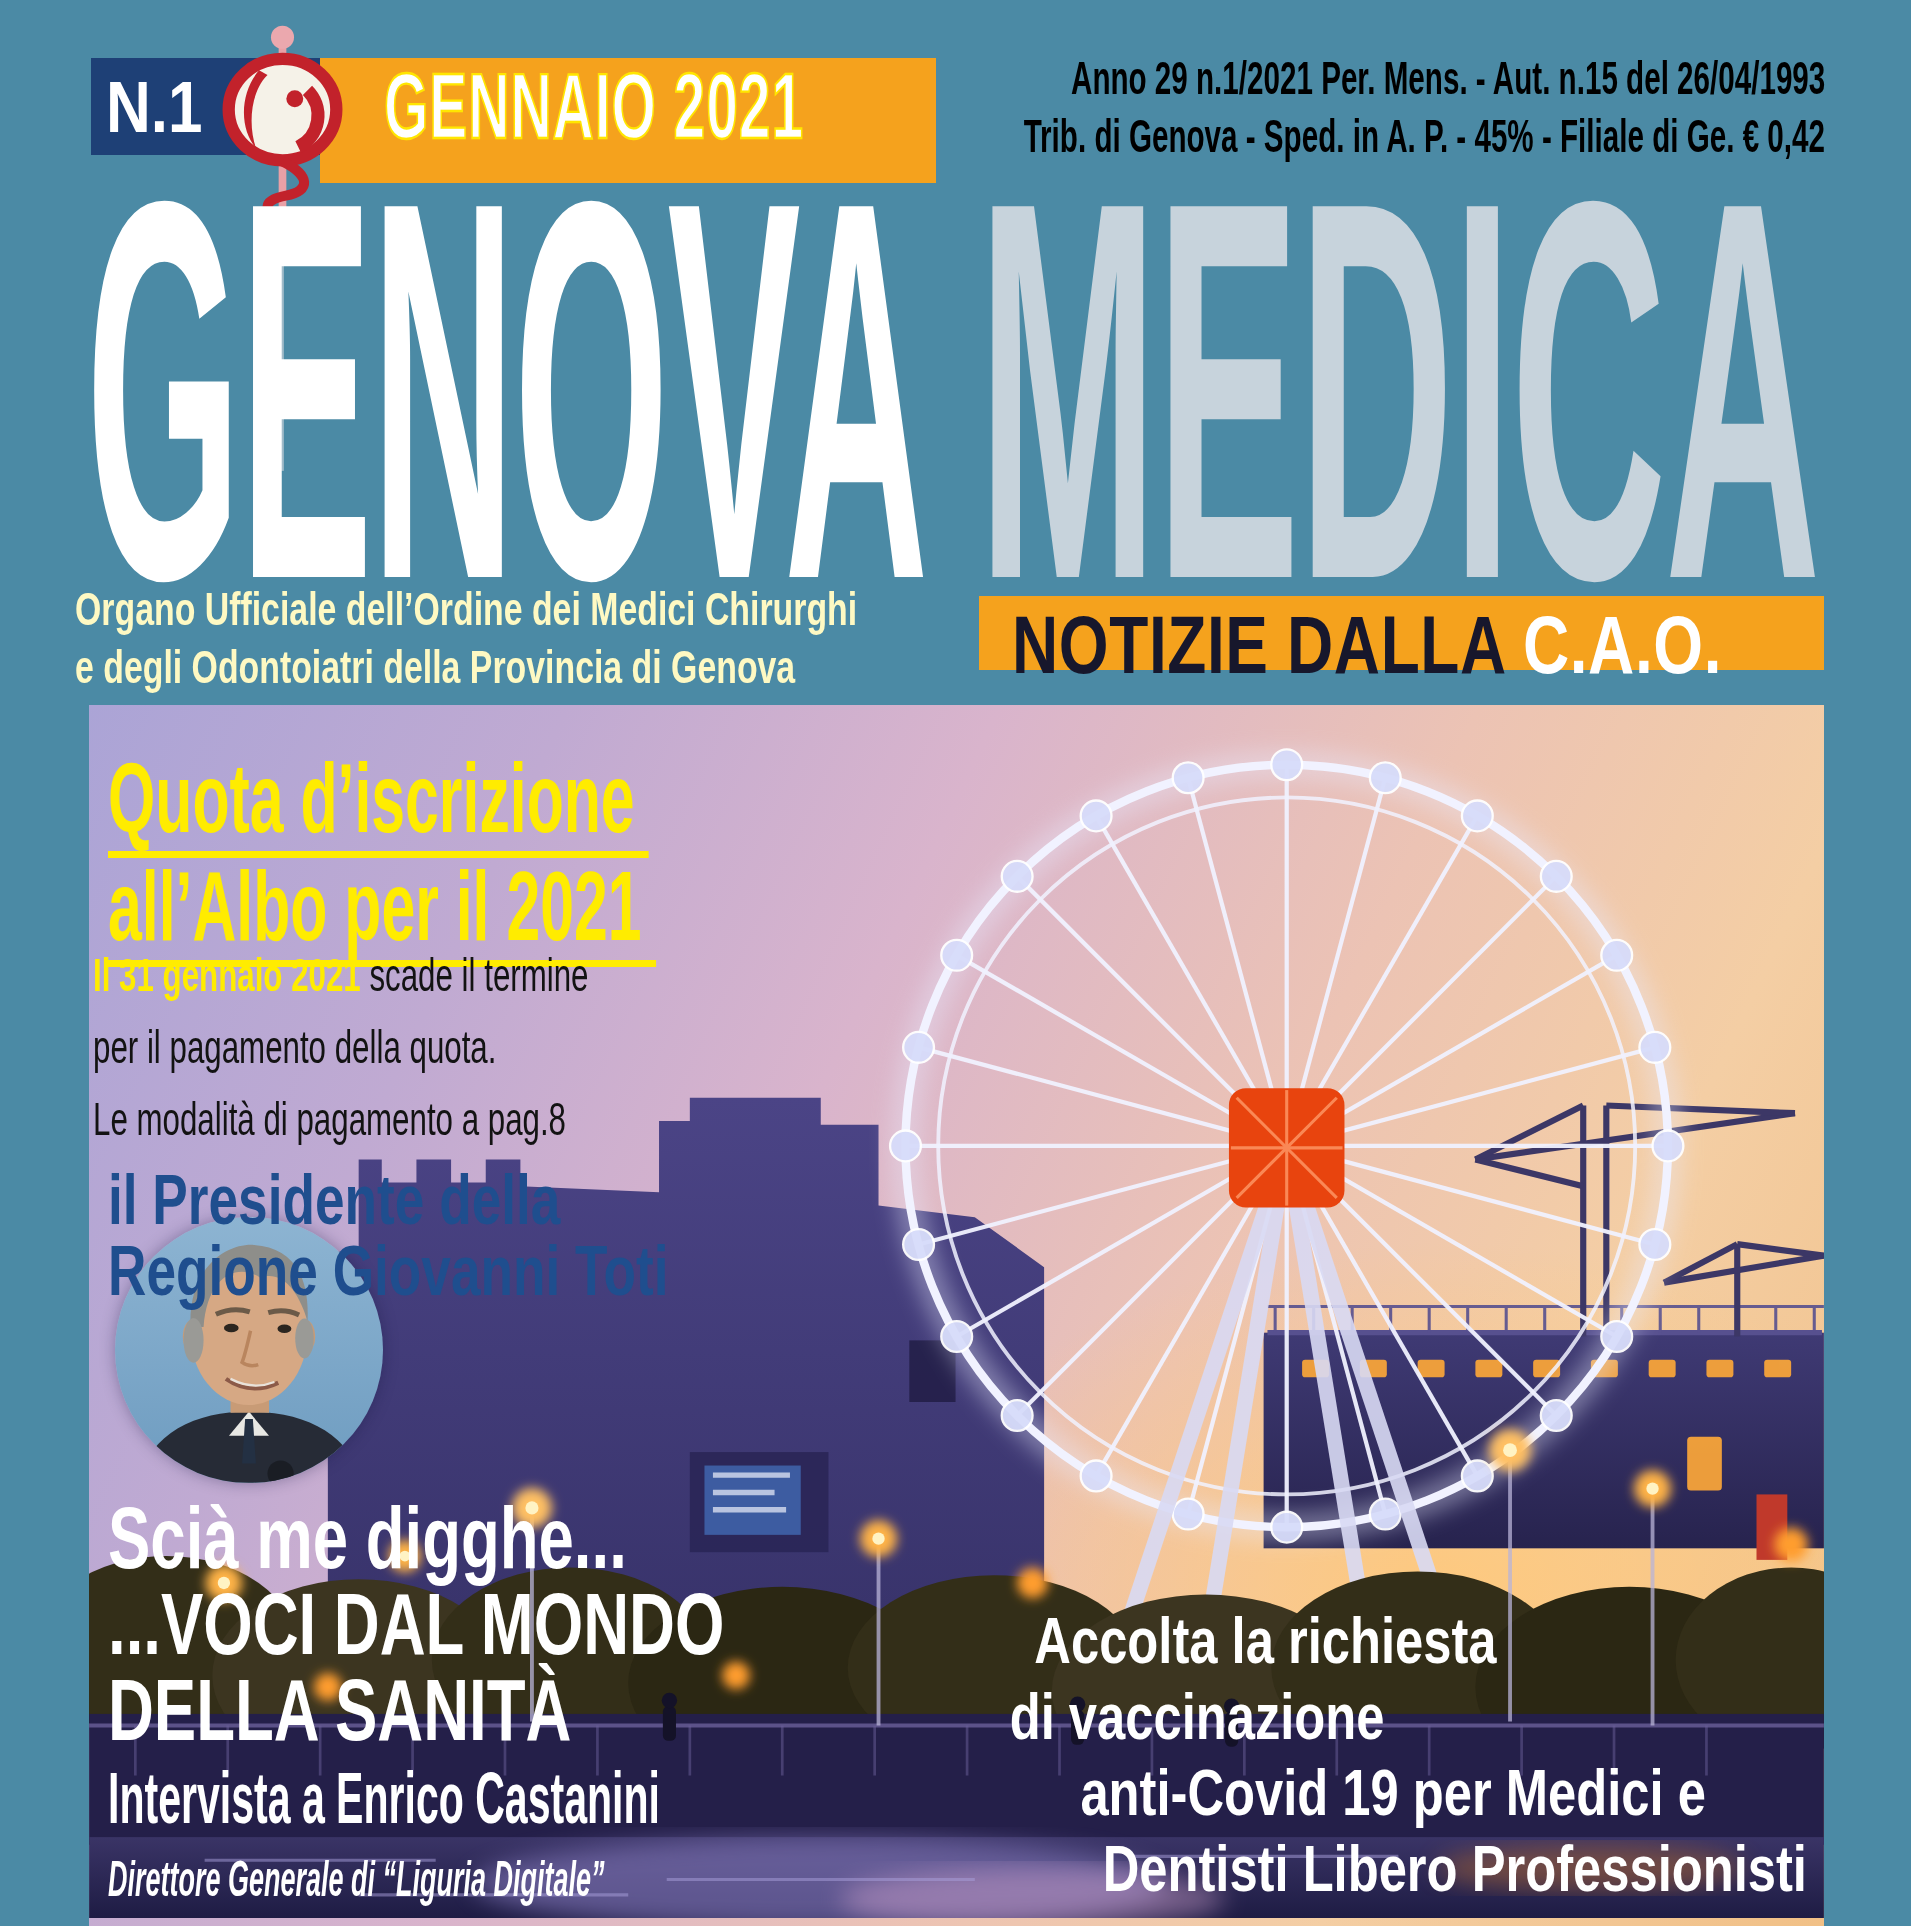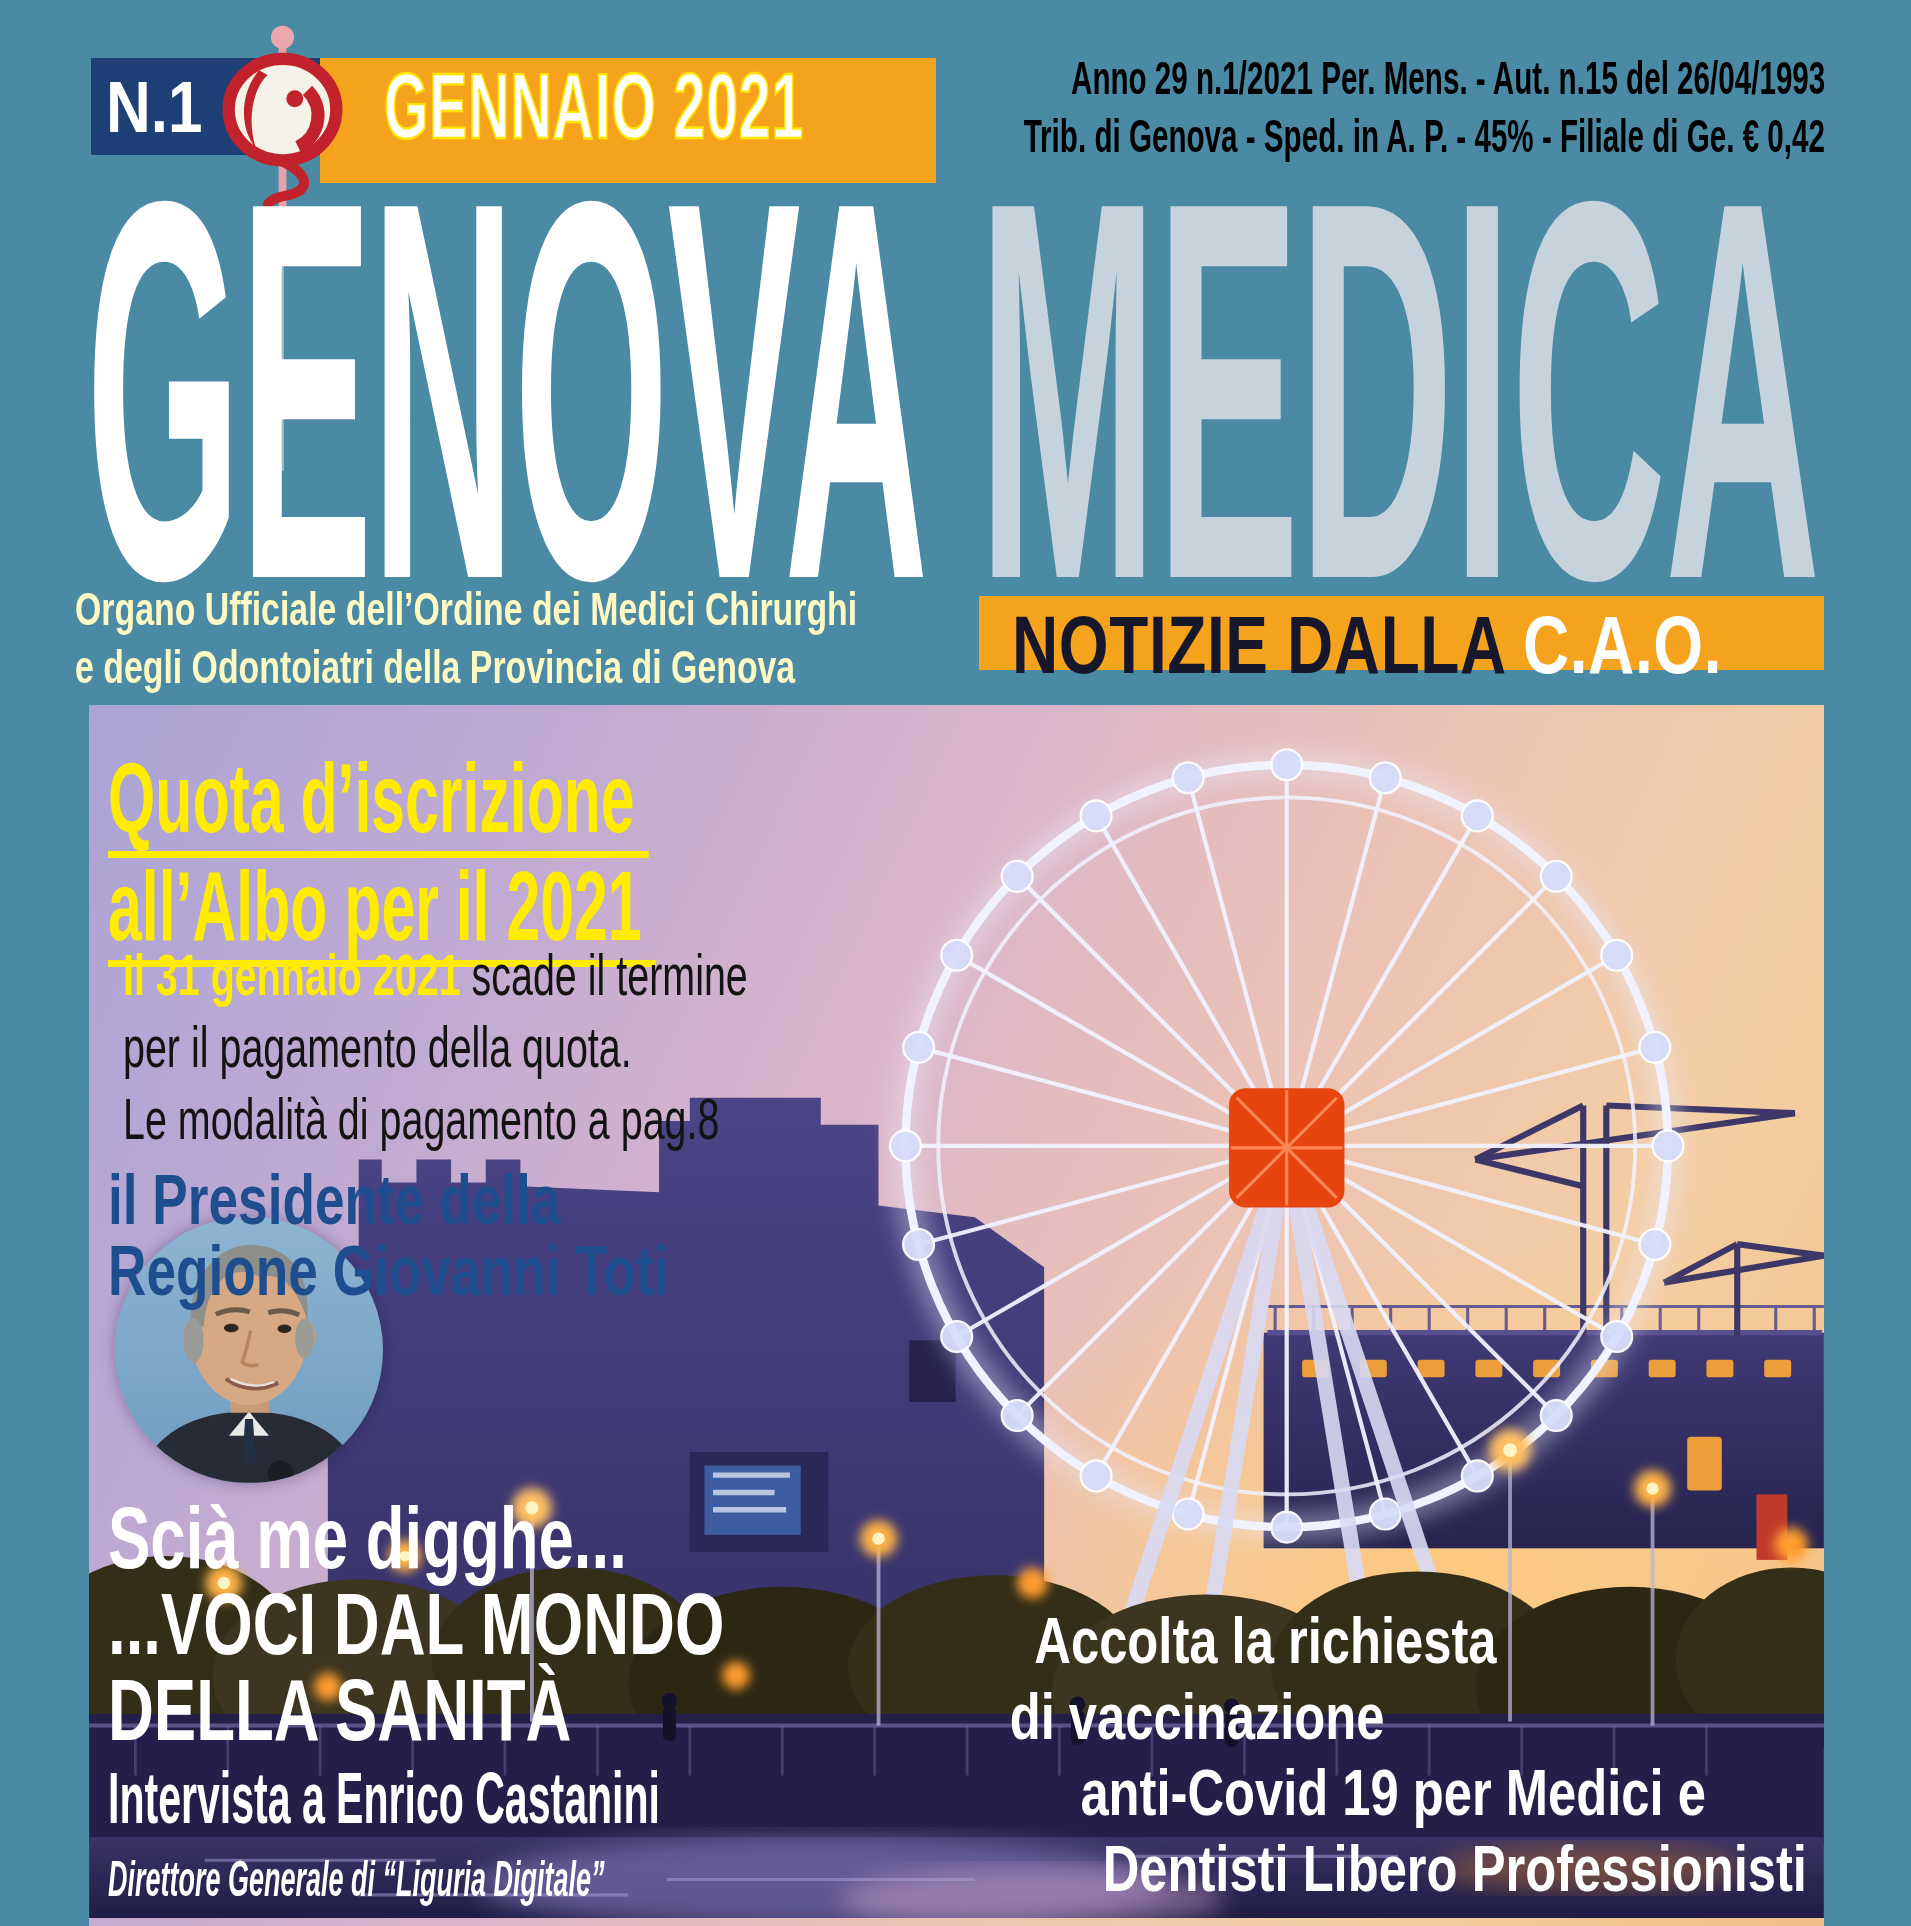--- a/index.html
+++ b/index.html
@@ -41,21 +41,21 @@
          background:
            radial-gradient(ellipse 925px 578px at 78% 62%, rgba(255,200,120,.85), rgba(255,200,120,0) 60%),
            linear-gradient(115deg, #aba4d6 0%, #c0aad2 20%, #d9b4cc 38%, #ecc3b4 58%, #f4cea4 75%, #f0bd80 100%),
            #c9b3d4;}
   .scene{left:0;top:0;width:1735px;height:1213px;}
 
   
   .quota{left:18.5px;top:45px;}
   .quota .ln{font-size:98px;font-weight:700;color:#ffec00;line-height:96px;}
   .quota .ln .cx{border-bottom:7px solid #ffec00;padding-bottom:5.4px;padding-right:23px;}
-  .deadline{left:34px;top:234px;font-size:58px;line-height:72px;color:#131313;}
+  .deadline{left:4px;top:234px;font-size:46px;line-height:72px;color:#131313;}
   .deadline .hl{color:#ffec00;font-weight:700;}
   .toti{left:18.5px;top:460px;font-size:70px;font-weight:700;color:#1f4e8e;line-height:71px;}
   .portrait{left:26px;top:512px;width:268px;height:266px;border-radius:50%;overflow:hidden;
             box-shadow:0 0 15.4px rgba(20,20,60,.35);}
   .scia{left:18.5px;top:790px;color:#ffffff;}
   .scia .big{font-size:87px;font-weight:700;line-height:86px;}
   .scia .mid{font-size:72px;font-weight:700;line-height:81px;margin-top:5.4px;}
   .scia .ita{font-size:50px;font-weight:700;font-style:italic;line-height:75px;margin-top:2.3px;}
   .vaccine{right:17px;top:898px;text-align:left;color:#ffffff;font-size:65px;
            font-weight:700;line-height:76px;}

